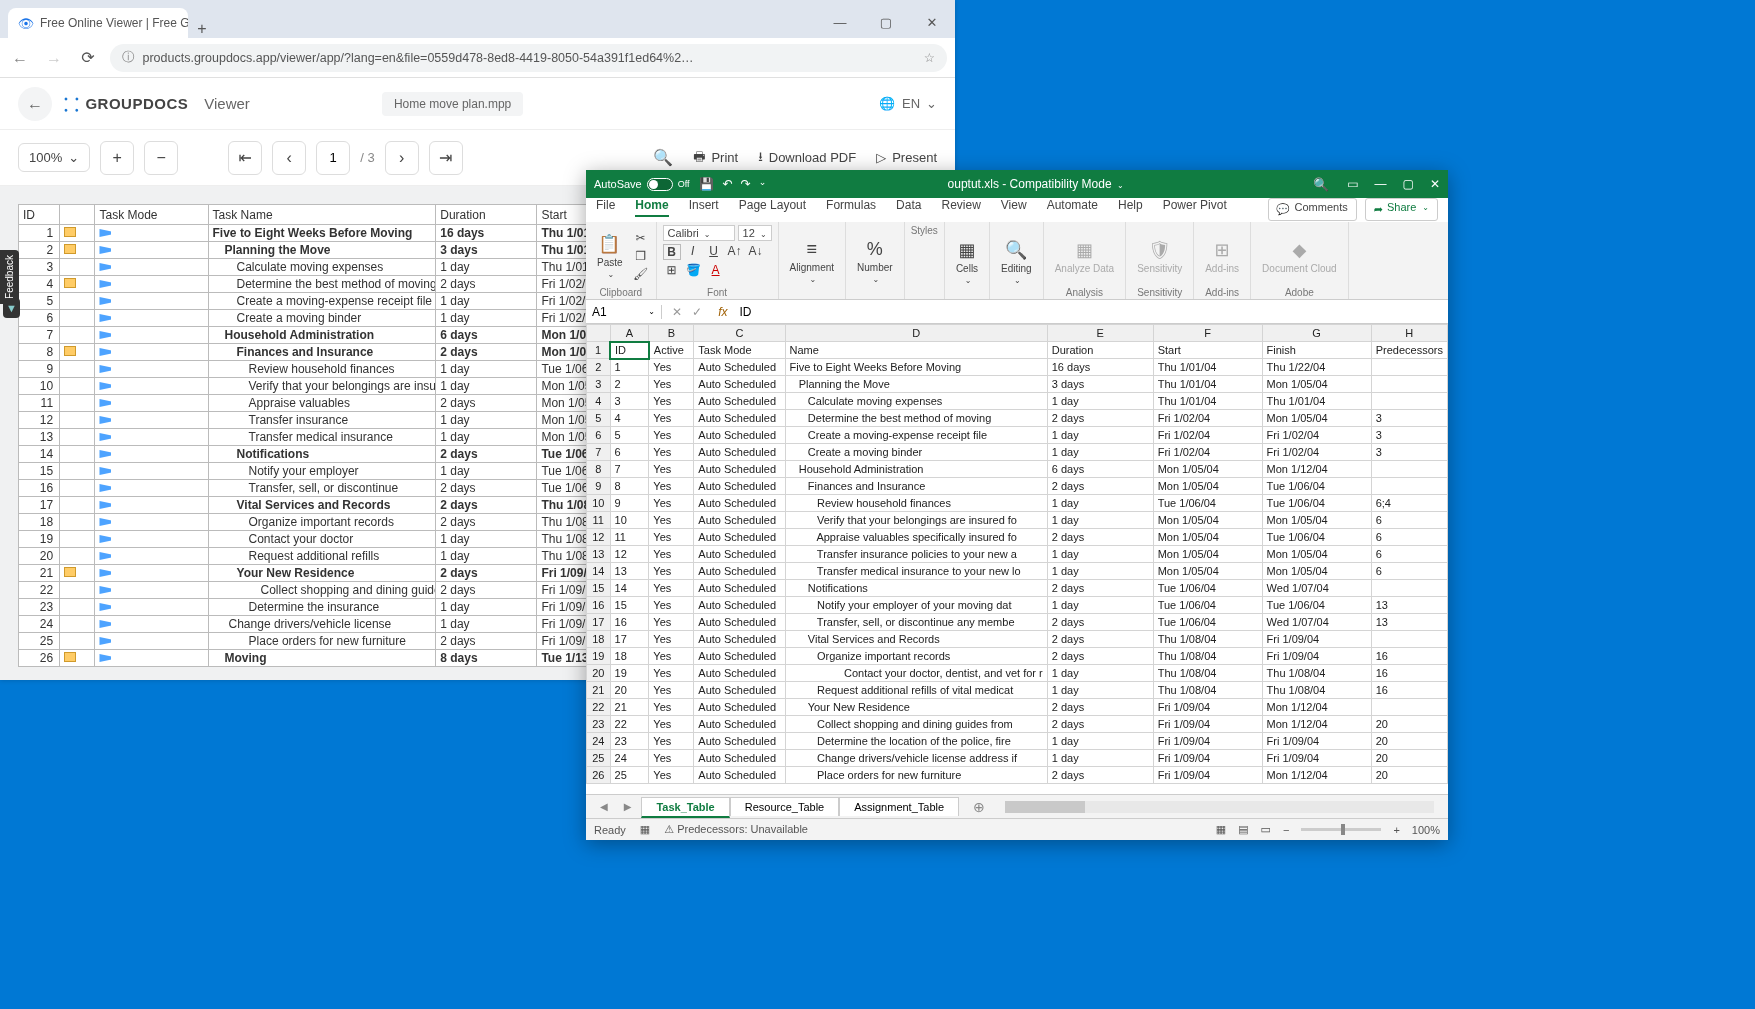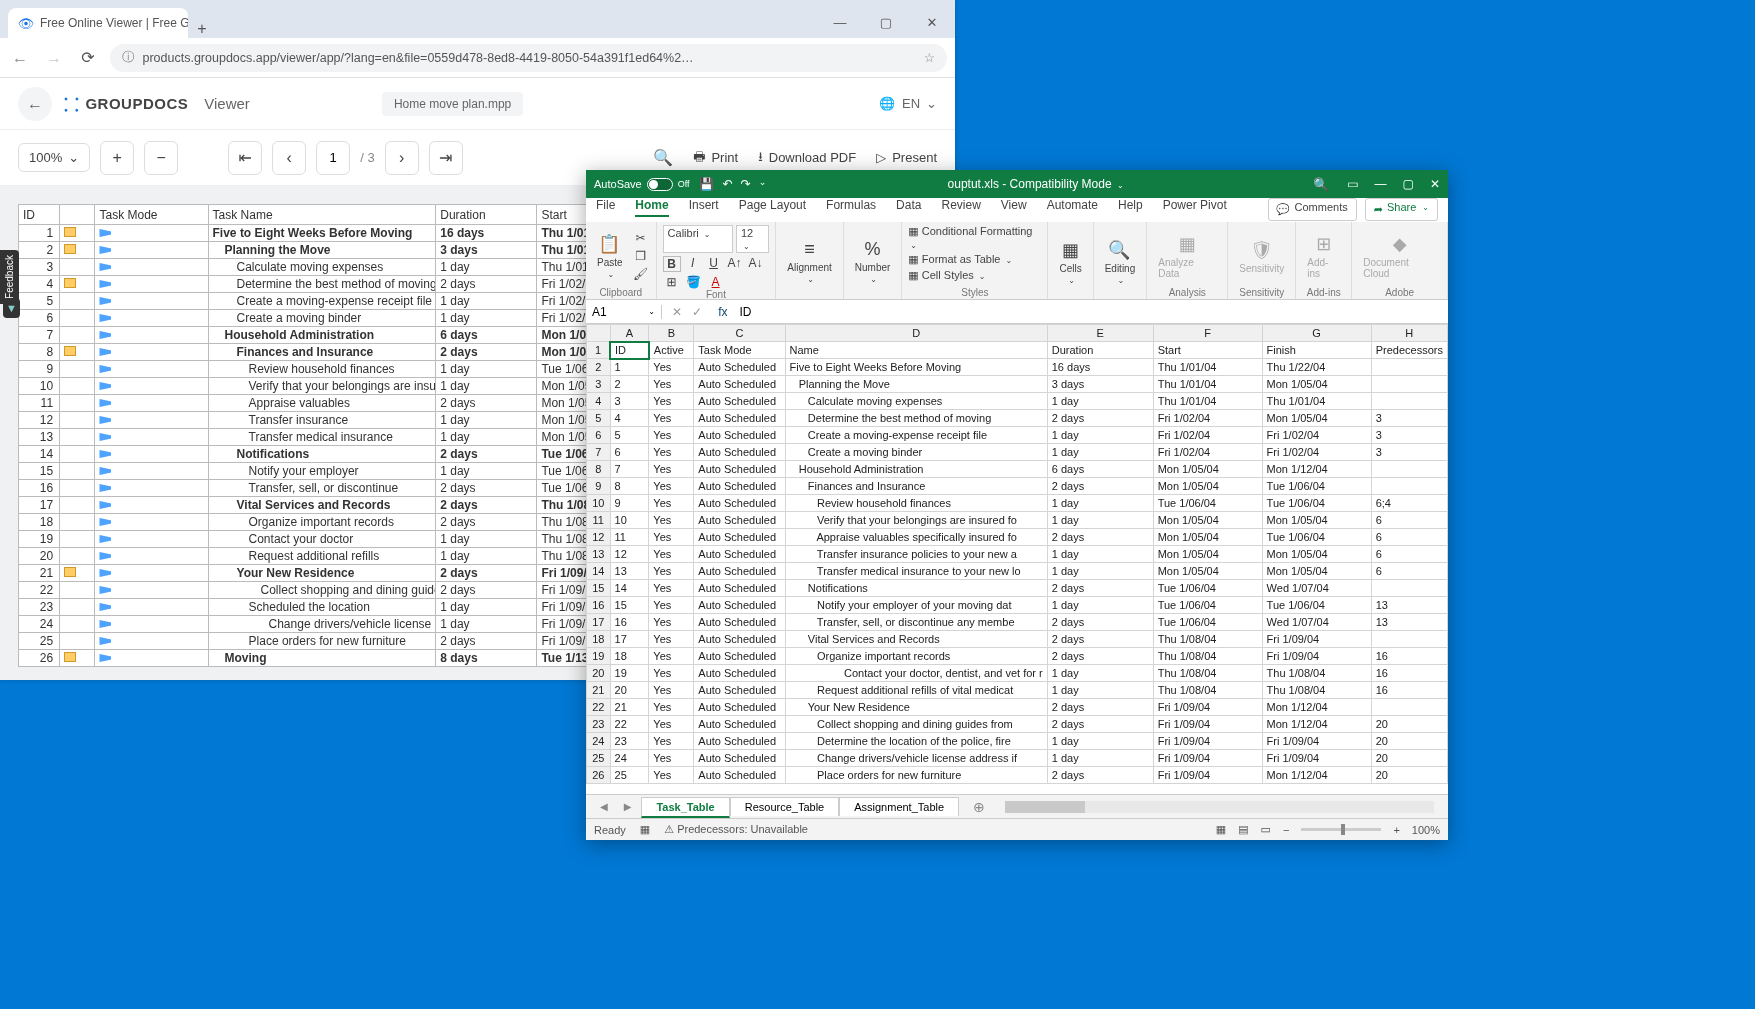--- a/index.html
+++ b/index.html
@@ -74,21 +74,21 @@
 .xl-big { display:flex; flex-direction:column; align-items:center; justify-content:center; gap:2px; padding:2px 5px; font-size:10px; }
 .xl-big-icon { font-size:18px; }
 .xl-font-sel { border:1px solid #ccc; background:#fff; padding:1px 4px; font-size:11px; }
 .xl-ico { width:18px; text-align:center; font-size:12px; cursor:pointer; }
 .disabled { color:#aaa; }
 .xl-chev{ font-size:8px; margin-left:2px; }
 
 .xl-namebox { height:24px; display:flex; align-items:center; border-bottom:1px solid #ccc; font-size:12px; }
 .xl-name { width:76px; border-right:1px solid #ccc; padding:0 6px; display:flex; align-items:center; justify-content:space-between; }
 .xl-fxbtns { display:flex; gap:10px; color:#999; padding:0 10px; }
-.xl-fx { padding:0 6px; color:#0c4a6e; }
+.xl-fx { padding:0 6px; font-style:italic; color:#a16207; }
 .xl-formula { flex:1; padding:0 6px; }
 
 .xl-grid { position:relative; overflow:auto; background:#fff; }
 .xl-tbl { border-collapse:collapse; font-size:11px; color:#222; }
 .xl-tbl th, .xl-tbl td { border:1px solid #d4d4d4; padding:0 4px; height:17px; white-space:nowrap; overflow:hidden; text-align:left; }
 .xl-tbl th { background:#f0f0f0; font-weight:400; text-align:center; }
 .xl-tbl th.rowhdr { width:24px; }
 .xl-tbl td.rowhdr { background:#f0f0f0; text-align:center; }
 .xl-selcell { border:2px solid #107c41 !important; }
 .xl-colA{width:42px;} .xl-colB{width:46px;} .xl-colC{width:92px;} .xl-colD{width:240px;} .xl-colE{width:116px;} .xl-colF{width:116px;} .xl-colG{width:116px;} .xl-colH{width:52px;}
@@ -412,31 +412,31 @@
             <td class="" style="padding-left:52px;max-width:135px">Collect shopping and dining guides</td>
             <td class="">2 days</td>
             <td class="">Fri 1/09/04</td>
             <td class="">Mon 1/12/04</td>
             <td>20</td>
           </tr>
           <tr>
             <td class="num">23</td>
             <td></td>
             <td><span class="mode-ic"></span></td>
-            <td class="" style="padding-left:40px;max-width:135px">Scheduled the location</td>
+            <td class="" style="padding-left:40px;max-width:135px">Determine the insurance</td>
             <td class="">1 day</td>
             <td class="">Fri 1/09/04</td>
             <td class="">Fri 1/09/04</td>
             <td>20</td>
           </tr>
           <tr>
             <td class="num">24</td>
             <td></td>
             <td><span class="mode-ic"></span></td>
-            <td class="" style="padding-left:60px;max-width:135px">Change drivers/vehicle license</td>
+            <td class="" style="padding-left:20px;max-width:135px">Change drivers/vehicle license</td>
             <td class="">1 day</td>
             <td class="">Fri 1/09/04</td>
             <td class="">Fri 1/09/04</td>
             <td>20</td>
           </tr>
           <tr>
             <td class="num">25</td>
             <td></td>
             <td><span class="mode-ic"></span></td>
             <td class="" style="padding-left:40px;max-width:135px">Place orders for new furniture</td>
@@ -555,25 +555,20 @@
         <div class="xl-group-body">
           <div class="xl-big">
             <span class="xl-big-icon">%</span>
             <span>Number</span>
             <span class="xl-chev">⌄</span>
           </div>
         </div>
         <div class="xl-group-label"></div>
       </div>
     <div class="xl-group">
-      <div class="xl-group-body" style="flex-direction:column;align-items:start;gap:3px;font-size:11px">
-        <span>▦ <span>Conditional Formatting</span> <span class="xl-chev">⌄</span></span>
-        <span>▦ <span>Format as Table</span> <span class="xl-chev">⌄</span></span>
-        <span>▦ <span>Cell Styles</span> <span class="xl-chev">⌄</span></span>
-      </div>
       <div class="xl-group-label">Styles</div>
     </div>
     <div class="xl-group">
         <div class="xl-group-body">
           <div class="xl-big">
             <span class="xl-big-icon">▦</span>
             <span>Cells</span>
             <span class="xl-chev">⌄</span>
           </div>
         </div>

